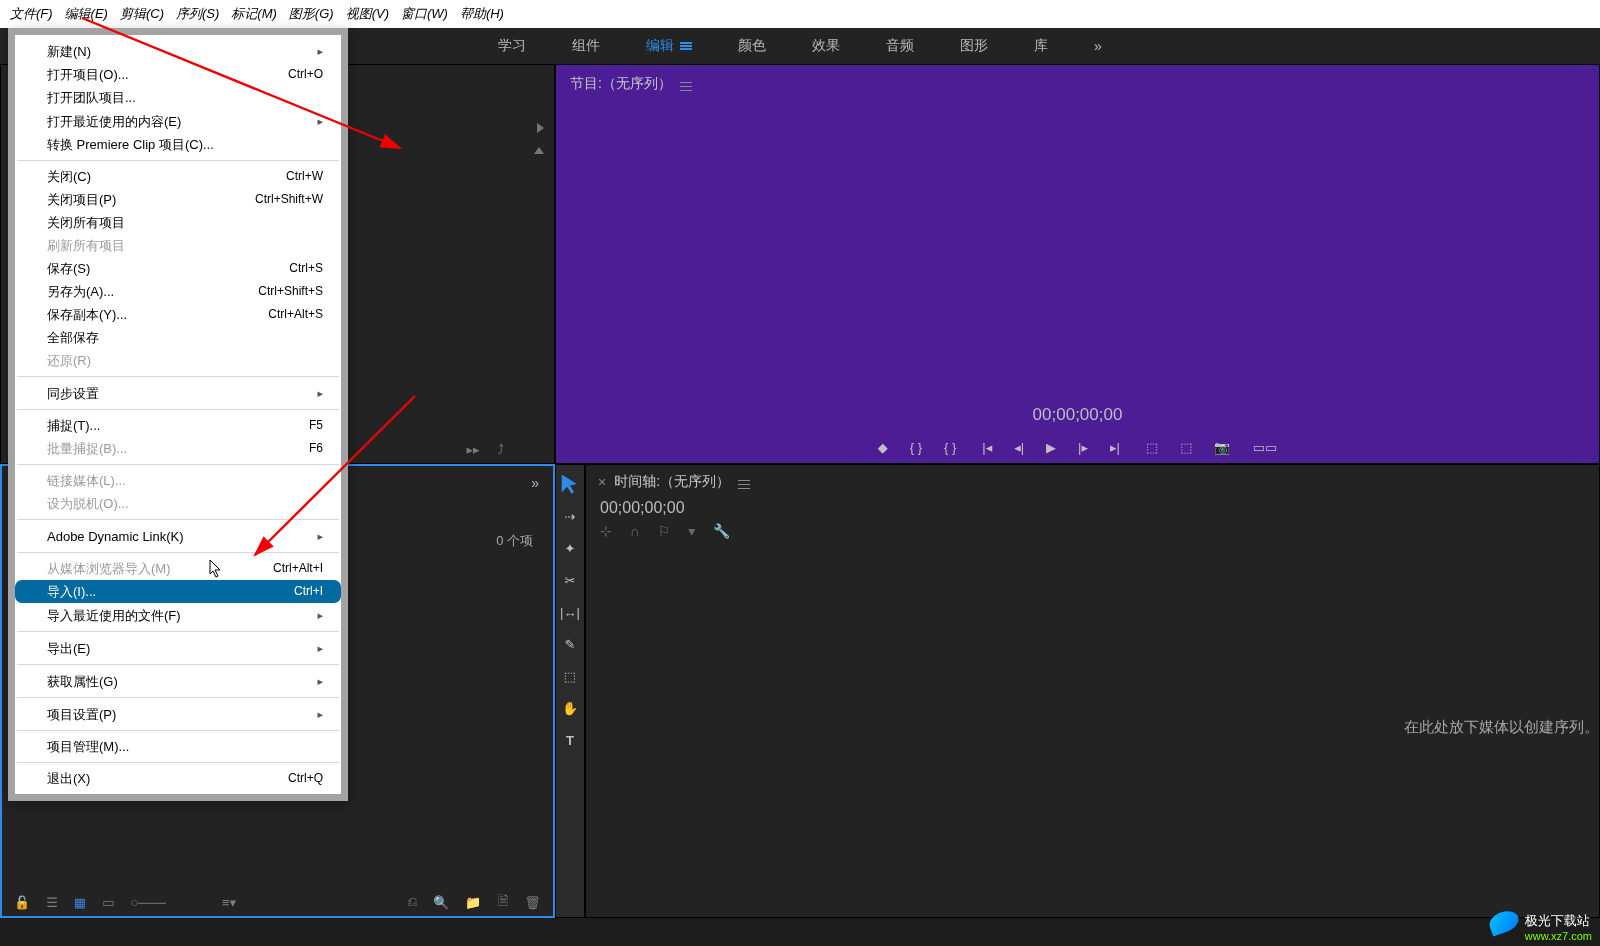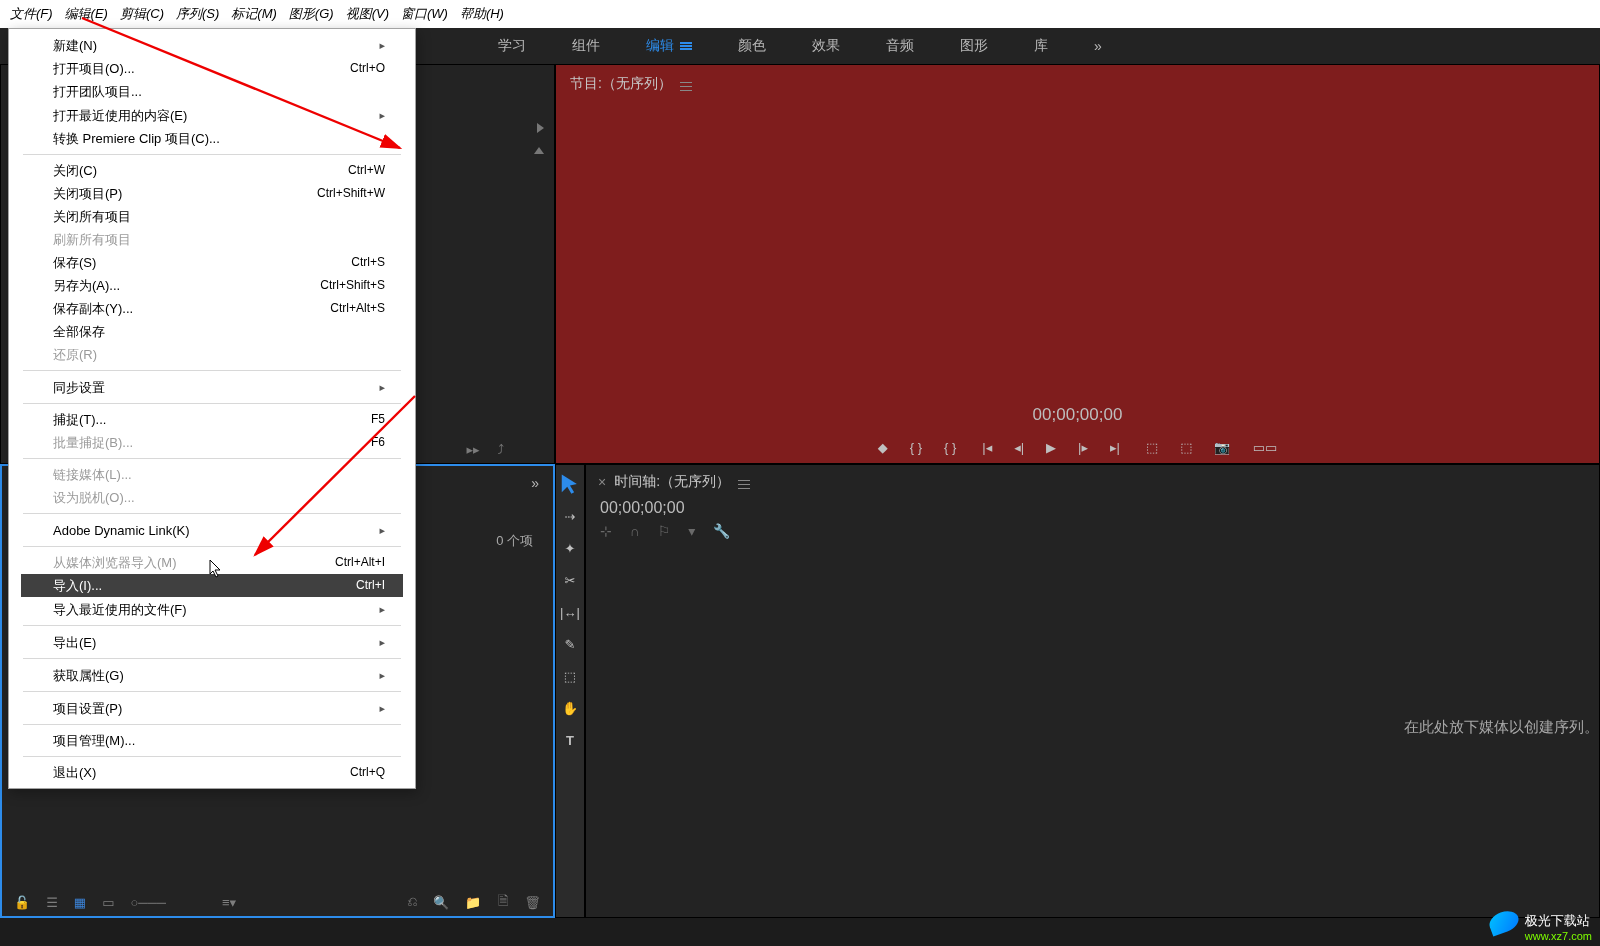--- a/index.html
+++ b/index.html
@@ -7,44 +7,44 @@
 
 .menubar { height:28px; background:#fff; color:#000; display:flex; align-items:center; padding:0 4px; font-size:13px; position:relative; z-index:5; }
 .menubar .item { padding:13px 6px; cursor:default;font-style:italic; }
 .ws-tabs { height:36px; background:#232323; display:flex; justify-content:center; gap:38px; font-size:14px; color:#b8b8b8; }
 .ws-tabs .tab { padding:2px 4px; display:flex; align-items:center; gap:6px; cursor:pointer; }
 .ws-tabs .tab.active { color:#2d8ceb; }
 .ws-tabs .burger { width:12px; height:10px; display:inline-block; }
 .ws-tabs .burger::before,.ws-tabs .burger::after { content:""; display:block; height:2px; background:#2d8ceb; margin:1px 0; }
 .ws-tabs .burger span { display:block; height:2px; background:#2d8ceb; }
 
-.dropdown { position:absolute; top:28px; left:8px; width:408px; background:#fff; color:#000; border:1px solid #a3a3a3; box-shadow:2px 4px 12px rgba(0,0,0,.3); z-index:100; font-size:13px; padding:4px 12px; }
+.dropdown { position:absolute; top:28px; left:8px; width:340px; background:#fff; color:#000; border:7px solid #a3a3a3; box-shadow:2px 4px 12px rgba(0,0,0,.3); z-index:100; font-size:13px; padding:4px 0; }
 .dropdown .mi { display:flex; justify-content:space-between; align-items:center; padding:3px 18px 3px 32px; cursor:default; line-height:17px; position:relative; }
-.dropdown .mi.hi { background:#404040; color:#fff; }
+.dropdown .mi.hi { background:#0369a1; color:#fff;border-radius:7px; }
 .dropdown .mi.dis { color:#9a9a9a; }
 .dropdown .mi .arrow::after { content:"▸"; font-size:11px; color:#555; }
 .dropdown .sep { height:1px; background:#d8d8d8; margin:4px 2px; }
 .dropdown .sc { color:#000000; font-size:12px; }
 .dropdown .mi.hi .sc { color:#fff; }
 
 svg.ann { position:absolute; top:0; left:0; pointer-events:none; z-index:200; }
 
 .layout { display:flex; height:calc(100% - 64px - 28px); }
 .col-left { width:555px; display:flex; flex-direction:column; }
 .col-right { flex:1; display:flex; flex-direction:column; }
 
 .source-pane { height:400px; border:1px solid #000; background:#232323; position:relative; }
 .panel-tabs { height:34px; display:flex; align-items:center; gap:24px; padding:0 12px; color:#b8b8b8; font-size:14px; }
 .panel-tabs .pt { padding:2px 4px; }
 .src-ctrl { position:absolute; bottom:6px; right:50px; display:flex; gap:18px; color:#7a7a7a; }
 .src-tri { position:absolute; right:10px; display:flex; flex-direction:column; gap:6px; }
 .tri-r { width:0; height:0; border-top:5px solid transparent; border-bottom:5px solid transparent; border-left:7px solid #777; }
 .tri-u { width:0; height:0; border-left:5px solid transparent; border-right:5px solid transparent; border-bottom:7px solid #777; }
 
-.prog-pane { height:400px; border:1px solid #000; background:#7f1d1d; position:relative; }
+.prog-pane { height:400px; border:1px solid #000; background:#4c1d95; position:relative; }
 .prog-header { padding:10px 14px; font-size:14px; color:#c8c8c8; display:flex; align-items:center; gap:8px; }
 .prog-tc { position:absolute; top:340px; width:100%; text-align:center; color:#bdbdbd; font-size:17px; }
 .prog-ctrl { position:absolute; bottom:8px; left:0; right:0; display:flex; align-items:center; justify-content:center; gap:26px; color:#bfbfbf; }
 .prog-ctrl .grp { display:flex; gap:22px; }
 
 .proj-pane { flex:1; border:2px solid #2d8ceb; background:#232323; position:relative; }
 .proj-tabs { height:34px; display:flex; align-items:center; gap:26px; padding:0 14px; color:#b8b8b8; font-size:14px; }
 .proj-tabs .chev { margin-left:auto; }
 .proj-count { position:absolute; top:66px; right:20px; color:#a8a8a8; font-size:13px; }
 

